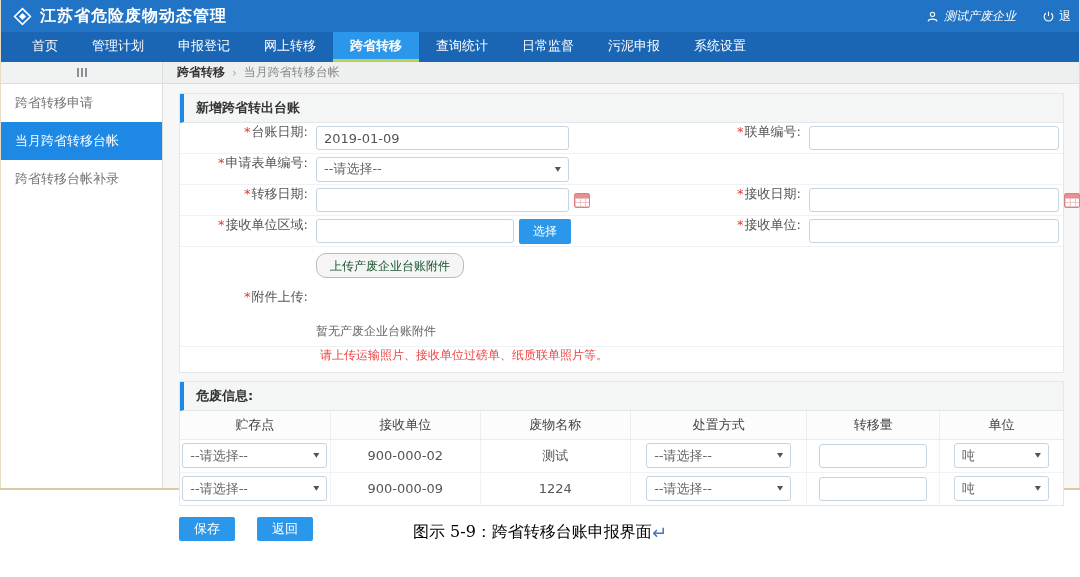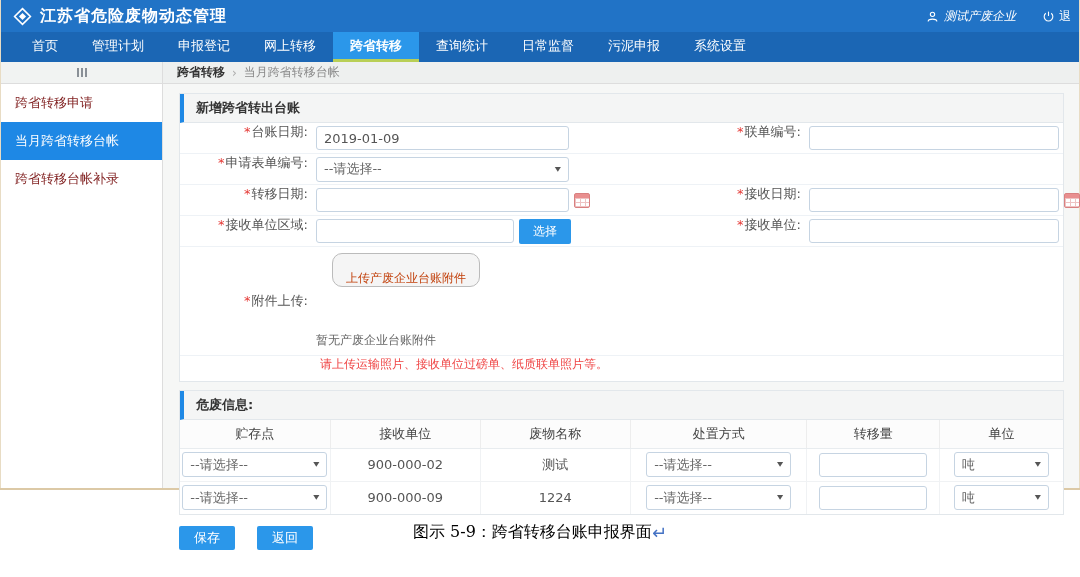--- a/index.html
+++ b/index.html
@@ -20,21 +20,21 @@
   .nav { height:30px; background:#1b66b4; display:flex; align-items:stretch; padding-left:14px; }
   .nav .item { display:flex; align-items:center; padding:0 17px; color:#fff; font-size:13px; cursor:pointer; border-bottom:3px solid transparent; }
   .nav .item.active { background:#2b97ea; border-bottom:3px solid #b9cf56; font-weight:bold; }
 
   
   .bodyrow { display:flex; height:426px; background:#f6f7f6; }
   .side { width:162px; background:#fff; border-right:1px solid #ddd; flex:none; }
   .side-hd { height:22px; background:#f1f3f2; border-bottom:1px solid #ddd; display:flex; align-items:center; justify-content:center; cursor:pointer; }
   .bars { display:flex; gap:2px; }
   .bars i { display:block; width:2px; height:9px; background:#8a9097; }
-  .side-item { padding:10px 14px; font-size:13px; color:#7f1d1d; cursor:pointer; }
+  .side-item { padding:10px 14px; font-size:13px; color:#737373; cursor:pointer; }
   .side-item.active { background:#1e88e5; color:#fff; }
 
   .main { flex:1; display:flex; flex-direction:column; min-width:0; }
   .crumb { height:22px; background:#eef0ef; border-bottom:1px solid #ddd; display:flex; align-items:center; padding:0 14px; gap:7px; font-size:12px; flex:none; }
   .crumb .sec { color:#333; font-weight:bold; cursor:pointer; }
   .crumb .chev { color:#aaa; font-size:12px; }
   .crumb .cur { color:#888; }
 
   .content { padding:9px 15px 0 16px; }
   .box { background:#fff; border:1px solid #e2e7eb; }
@@ -52,21 +52,21 @@
   .w253 { width:253px; } .w250 { width:250px; } .w198 { width:198px; }
   .sel { height:25px; width:253px; border:1px solid #c6d4e2; border-radius:3px; background:#fff; display:flex; align-items:center; justify-content:space-between; padding:0 7px; font-size:13px; color:#666; cursor:pointer; }
   .caret { font-size:8px; color:#555; transform:scaleY(.8); }
   .cal { width:16px; height:15px; flex:none; cursor:pointer; border:1px solid #d98080; border-radius:2px; background:
         linear-gradient(#e98f8f 0 4px, rgba(0,0,0,0) 4px),
         repeating-linear-gradient(to right, #eec3c3 0 1px, rgba(0,0,0,0) 1px 5px),
         repeating-linear-gradient(to bottom, #eec3c3 0 1px, rgba(0,0,0,0) 1px 4px), #fff; }
   .btn-blue { height:25px; background:#2b97ea; color:#fff; border:none; border-radius:2px; font-size:12px; padding:0 14px; cursor:pointer; font-family:inherit; }
   .attach-row { align-items:center; min-height:52px; }
   .attach-col { display:flex; flex-direction:column; gap:4px; padding:6px 0; }
-  .btn-upload { height:25px; background:#f5f5f5; color:#c2410c; border:1px solid #bbb; border-radius:10px; font-size:12px; padding:16px 13px; cursor:pointer; width:max-content; font-family:inherit;margin-left:16px; }
+  .btn-upload { height:25px; background:#f5f5f5; color:#14532d; border:1px solid #bbb; border-radius:10px; font-size:12px; padding:4px 13px; cursor:pointer; width:max-content; font-family:inherit; }
   .attach-note { font-size:12px; color:#666;margin-top:41px; }
   .hint-row { min-height:25px; }
   .hint { padding-left:140px; font-size:12px; color:#ef4444; }
 
   .gap8 { height:8px; }
 
   
   .wt { width:100%; border-collapse:collapse; table-layout:fixed; }
   .wt th { height:28px; font-size:13px; color:#444; font-weight:normal; background:#fcfcfc; border-right:1px solid #ededed; border-bottom:1px solid #e8ecef; }
   .wt th:last-child, .wt td:last-child { border-right:none; }

